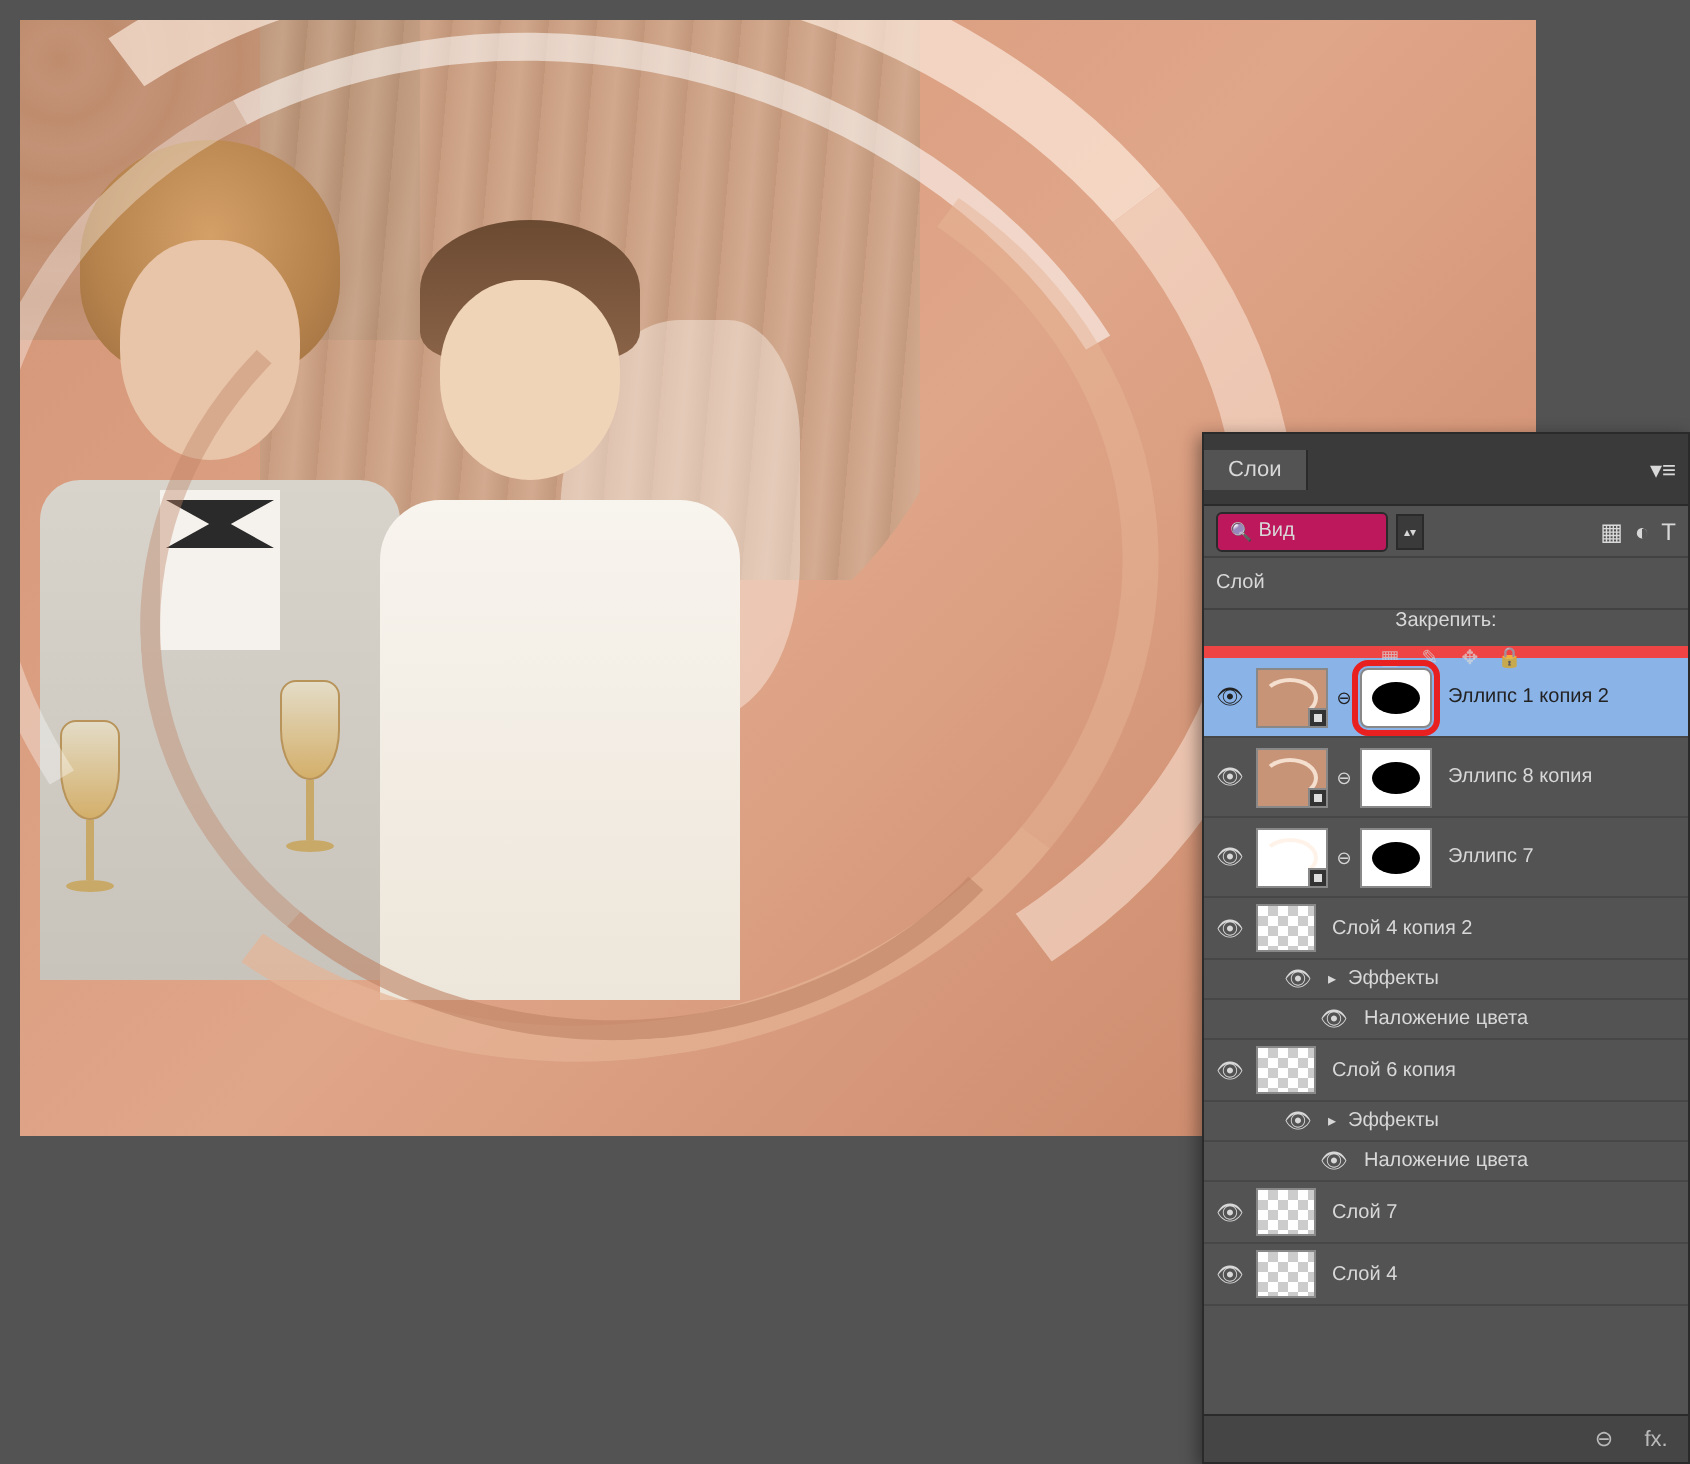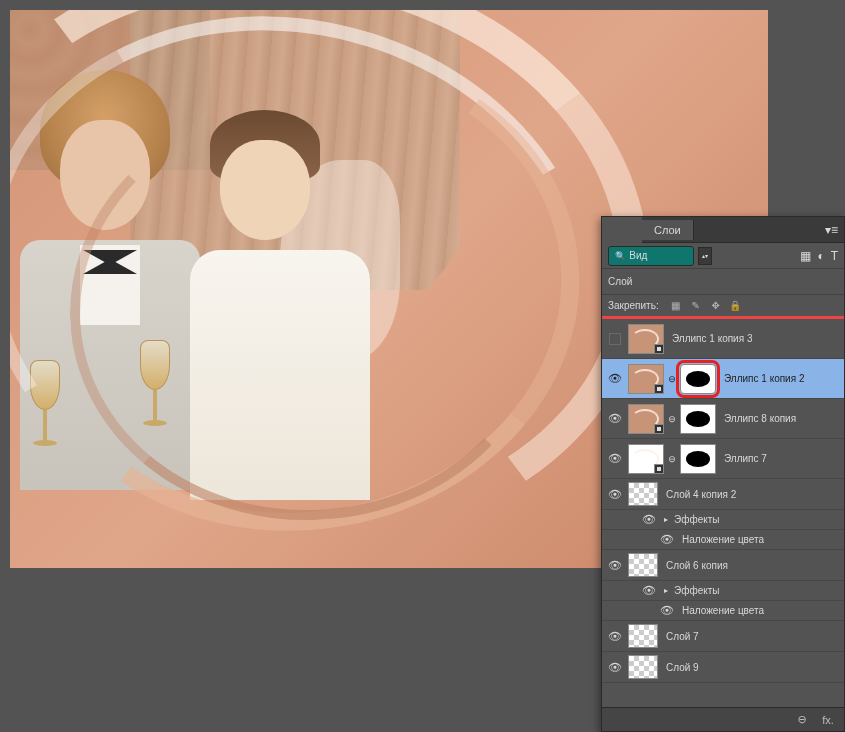--- a/index.html
+++ b/index.html
@@ -35,34 +35,34 @@
 
 
 .arc { position: absolute; border-radius: 50%; border-style: solid; border-color: transparent; }
 .arc1 { left: -80px; top: -50px; width: 720px; height: 580px; border-width: 30px; border-top-color: rgba(255,240,228,0.65); border-right-color: rgba(255,240,228,0.5); transform: rotate(8deg); }
 .arc2 { left: 10px; top: 40px; width: 560px; height: 480px; border-width: 18px; border-bottom-color: rgba(230,180,150,0.7); border-right-color: rgba(230,180,150,0.5); transform: rotate(-8deg); }
 .arc3 { left: -30px; top: 10px; width: 620px; height: 520px; border-width: 14px; border-top-color: rgba(255,255,255,0.55); border-left-color: rgba(255,255,255,0.35); transform: rotate(15deg); }
 .arc4 { left: 60px; top: 90px; width: 480px; height: 420px; border-width: 10px; border-bottom-color: rgba(190,130,100,0.6); border-left-color: rgba(190,130,100,0.4); transform: rotate(-3deg); }
 
 
 .panel { position: absolute; right: 0; top: 216px; width: 244px; height: 516px; background: #535353; border: 1px solid #2a2a2a; box-shadow: -2px 2px 8px rgba(0,0,0,0.4); font-size: 11px; color: #d8d8d8; }
-.panel-tabs { height: 26px; background: #3a3a3a; border-bottom: 1px solid #2a2a2a; display: flex; align-items: center; margin-left: 40px; }
+.panel-tabs { height: 36px; background: #3a3a3a; border-bottom: 1px solid #2a2a2a; display: flex; align-items: center; }
 .panel-tab { padding: 4px 12px; background: #535353; border-right: 1px solid #2a2a2a; }
 .panel-menu { margin-left: auto; padding: 0 6px; font-size: 12px; }
 
 .panel-filter { display: flex; align-items: center; height: 26px; padding: 2px 6px; gap: 4px; border-bottom: 1px solid #424242; }
-.filter-select { flex: 0 0 86px; height: 20px; background: #0f766e; border: 1px solid #2a2a2a; border-radius: 3px; display: flex; align-items: center; padding: 0 6px; font-size: 10px; }
+.filter-select { flex: 0 0 86px; height: 20px; background: #be185d; border: 1px solid #2a2a2a; border-radius: 3px; display: flex; align-items: center; padding: 0 6px; font-size: 10px; }
 .filter-select::before { content: "🔍"; font-size: 9px; margin-right: 3px; }
 .filter-arrows { width: 14px; height: 18px; background: #3a3a3a; border: 1px solid #2a2a2a; display: flex; flex-direction: column; justify-content: center; align-items: center; font-size: 6px; }
 .filter-icons { margin-left: auto; display: flex; gap: 6px; font-size: 12px; }
 
 .blend-row { display: flex; align-items: center; height: 26px; padding: 2px 6px; gap: 6px; border-bottom: 1px solid #424242; }
 .blend-select { flex: 1; height: 20px; background: #454545; border: 1px solid #2a2a2a; border-radius: 3px; padding: 0 6px; font-size: 10px; display: flex; align-items: center; }
 
-.lock-row { display: flex; align-items: center; height: 24px; padding: 0 6px; gap: 6px; border-bottom: 3px solid #ef4444; font-size: 10px; }
+.lock-row { display: flex; align-items: center; height: 24px; padding: 0 6px; gap: 6px; border-bottom: 6px solid #ef4444; font-size: 10px; flex-direction: column; }
 .lock-icons { display: flex; gap: 6px; margin-left: 4px; }
 .lock-ic { width: 14px; height: 14px; display: flex; align-items: center; justify-content: center; font-size: 10px; opacity: 0.7; }
 
 .layers-scroll { height: 372px; overflow-y: auto; overflow-x: hidden; }
 .layers-scroll::-webkit-scrollbar { width: 14px; }
 .layers-scroll::-webkit-scrollbar-track { background: #424242; }
 .layers-scroll::-webkit-scrollbar-thumb { background: #6a6a6a; border: 1px solid #3a3a3a; }
 
 .layer { display: flex; align-items: center; min-height: 40px; padding: 3px 4px; border-bottom: 1px solid #474747; gap: 4px; }
 .layer.selected { background: #8ab3e8; color: #222; }
@@ -154,64 +154,54 @@
     <span>Закрепить:</span>
     <div class="lock-icons">
       <span class="lock-ic">▦</span>
       <span class="lock-ic">✎</span>
       <span class="lock-ic">✥</span>
       <span class="lock-ic">🔒</span>
     </div>
   </div>
 
   <div class="layers-scroll" id="layers-list">
-      <div class="layer">
-        <div class="vis">
-          <div class="vis-empty"></div>
-        </div>
+      <div class="layer selected">
+        <div class="vis">👁</div>
         <div class="thumb">
           <div class="thumb-ellipse-arc"></div>
           <div class="smart-badge"></div>
         </div>
-        <div class="layer-name">Эллипс 1 копия 3</div>
-      </div>
-      <div class="layer selected">
+        <div class="thumb-link">⊖</div>
+        <div class="mask highlighted">
+          <div class="mask-ellipse"></div>
+        </div>
+        <div class="layer-name">Эллипс 1 копия 2</div>
+      </div>
+      <div class="layer">
         <div class="vis">👁</div>
         <div class="thumb">
           <div class="thumb-ellipse-arc"></div>
           <div class="smart-badge"></div>
         </div>
         <div class="thumb-link">⊖</div>
-        <div class="mask highlighted">
+        <div class="mask">
           <div class="mask-ellipse"></div>
         </div>
-        <div class="layer-name">Эллипс 1 копия 2</div>
+        <div class="layer-name">Эллипс 8 копия</div>
       </div>
       <div class="layer">
         <div class="vis">👁</div>
-        <div class="thumb">
+        <div class="thumb white">
           <div class="thumb-ellipse-arc"></div>
           <div class="smart-badge"></div>
         </div>
         <div class="thumb-link">⊖</div>
         <div class="mask">
           <div class="mask-ellipse"></div>
         </div>
-        <div class="layer-name">Эллипс 8 копия</div>
-      </div>
-      <div class="layer">
-        <div class="vis">👁</div>
-        <div class="thumb white">
-          <div class="thumb-ellipse-arc"></div>
-          <div class="smart-badge"></div>
-        </div>
-        <div class="thumb-link">⊖</div>
-        <div class="mask">
-          <div class="mask-ellipse"></div>
-        </div>
         <div class="layer-name">Эллипс 7</div>
       </div>
       <div class="layer compact">
         <div class="vis">👁</div>
         <div class="thumb checker" style="width: 30px; height: 24px;"></div>
         <div class="layer-name">Слой 4 копия 2</div>
       </div>
       <div class="sub">
         <span class="vis">👁</span>
         <span class="tri">▸</span>
@@ -236,21 +226,21 @@
         <span>Наложение цвета</span>
       </div>
       <div class="layer compact">
         <div class="vis">👁</div>
         <div class="thumb checker" style="width: 30px; height: 24px;"></div>
         <div class="layer-name">Слой 7</div>
       </div>
       <div class="layer compact">
         <div class="vis">👁</div>
         <div class="thumb checker" style="width: 30px; height: 24px;"></div>
-        <div class="layer-name">Слой 9</div>
+        <div class="layer-name">Слой 4</div>
       </div>
     </div>
 
   <div class="panel-bottom">
     <span class="pb-ic">⊖</span>
     <span class="pb-ic">fx.</span>
   </div>
 </div>
 
 </body></html>

